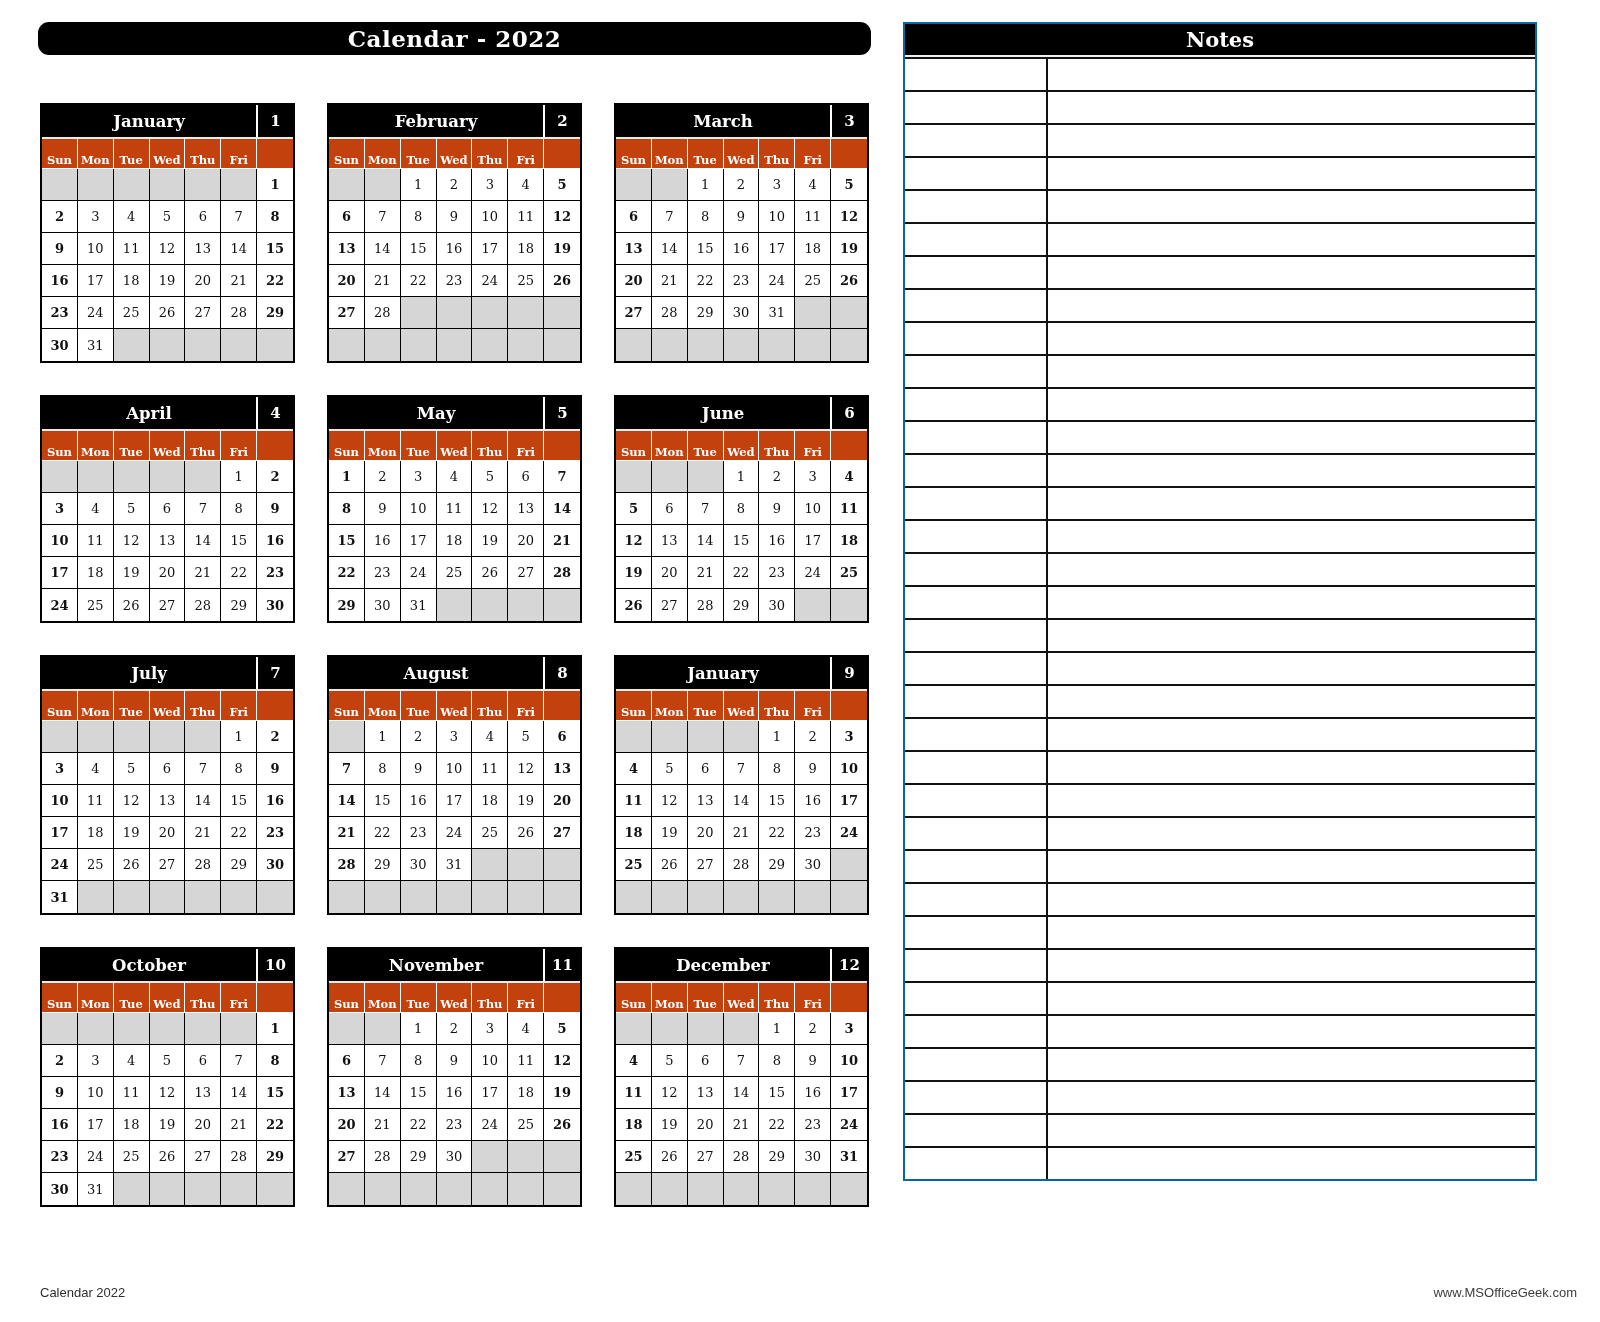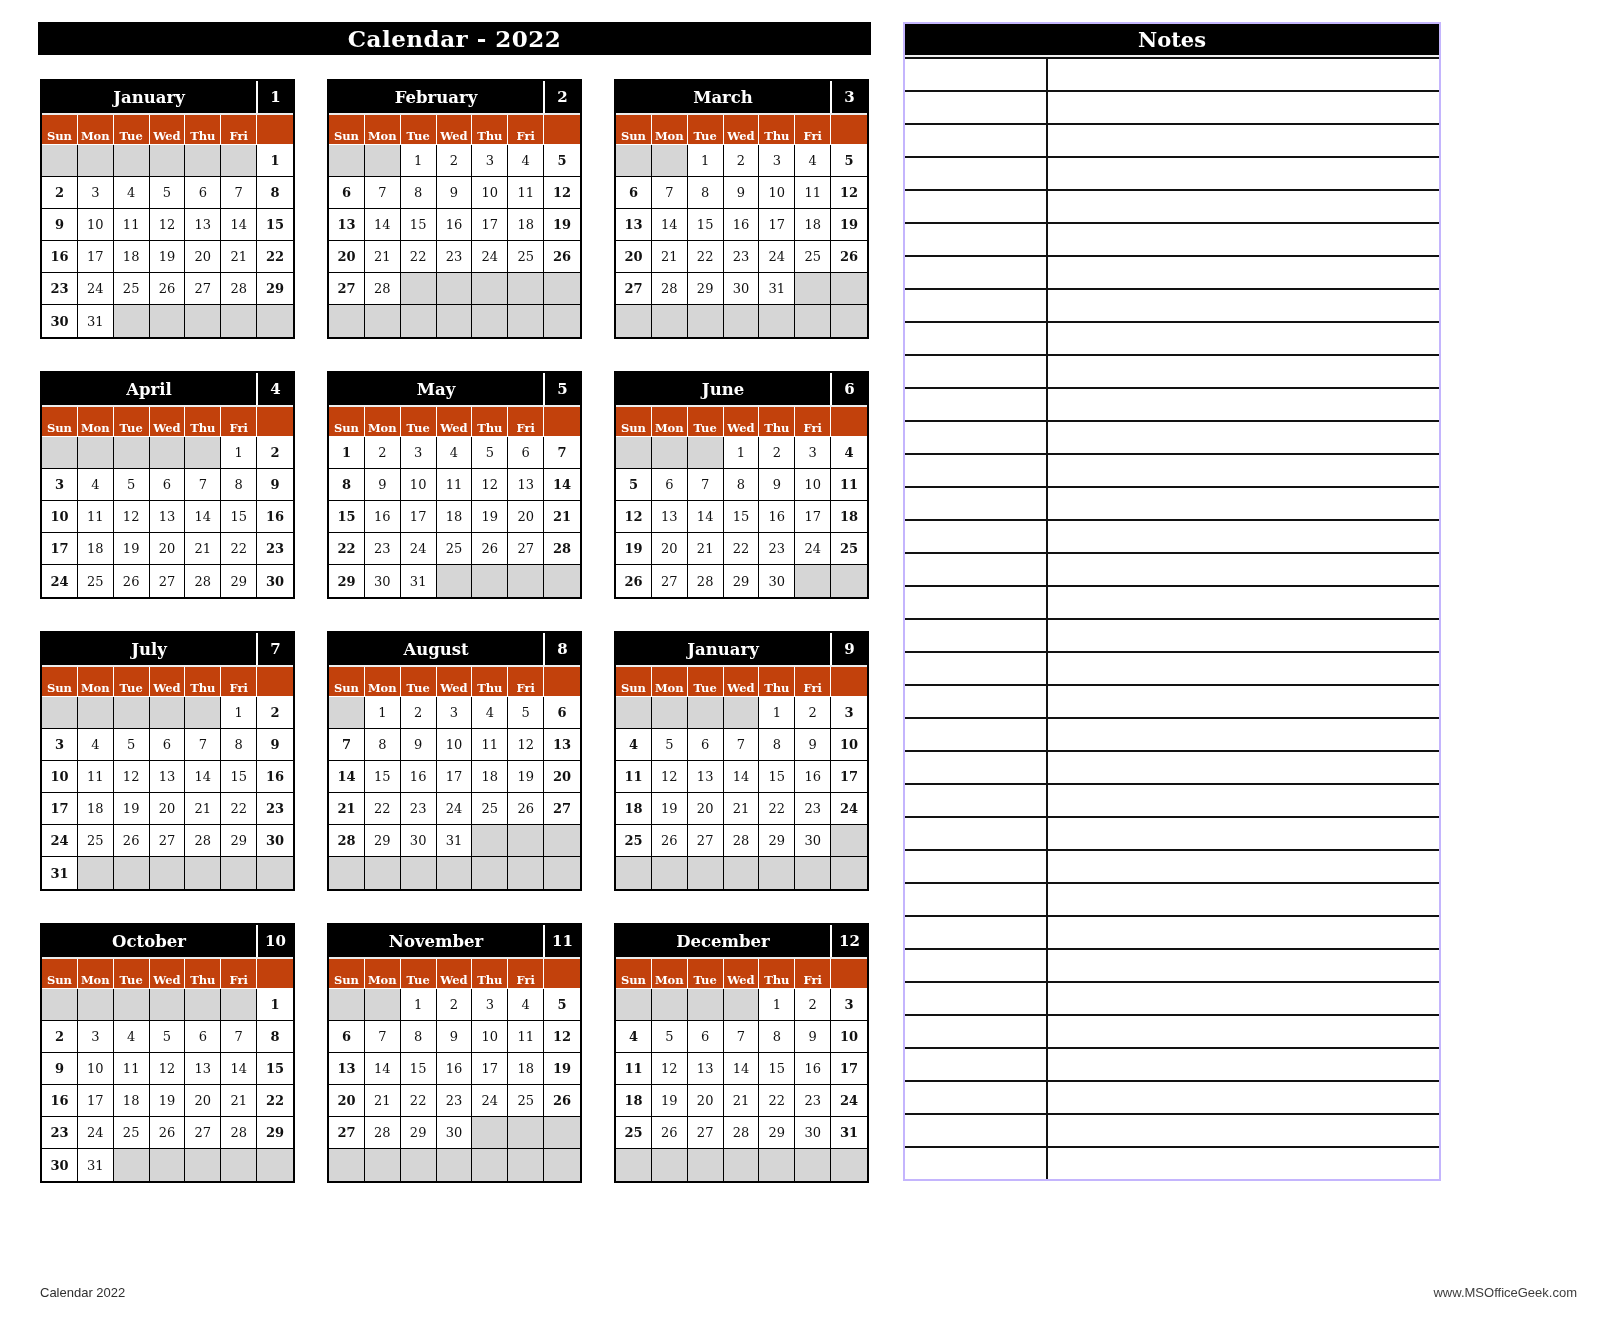--- a/index.html
+++ b/index.html
@@ -10,26 +10,26 @@
     font-family: "DejaVu Serif", serif;
     overflow: hidden;
   }
 
   
   .title-bar {
     position: absolute; left: 38px; top: 22px;
     width: 833px; height: 33px;
     background: #000; color: #fff;
     display: flex; align-items: center; justify-content: center;
-    font-size: 23px; font-weight: bold; letter-spacing: .5px;
+    font-size: 23px; font-weight: bold; letter-spacing: .5px; border-radius: 11px;
   }
 
   
   .months-grid {
-    position: absolute; left: 40px; top: 79px;
+    position: absolute; left: 40px; top: 103px;
     display: grid;
     grid-template-columns: repeat(3, 255px);
     column-gap: 33px; row-gap: 33px;
     align-items: start;
     gap: 32px;
   }
   .month {
     width: 255px; border: 2px solid #000;
     box-sizing: border-box; background: #fff;
   }
@@ -66,21 +66,21 @@
     box-sizing: border-box; background: #fff;
   }
   .day-cell:last-child { border-right: none; }
   .week-row:last-child .day-cell { border-bottom: none; }
   .day-cell.empty { background: #d6d6d6; }
   .day-cell.weekend { font-weight: bold; }
 
   
   .notes {
     position: absolute; left: 903px; top: 22px;
-    width: 538px; border: 2px solid #c4b5fd;
+    width: 634px; border: 2px solid #0369a1;
     box-sizing: border-box; background: #fff;
   }
   .notes-title {
     height: 31px; background: #000; color: #fff;
     display: flex; align-items: center; justify-content: center;
     font-weight: bold; font-size: 21px;
     border-bottom: 2px solid #f0f0f0;
   }
   .notes-head { display: flex; height: 31px; background: #000; color: #fff; font-weight: bold; }
   .nh-date {

